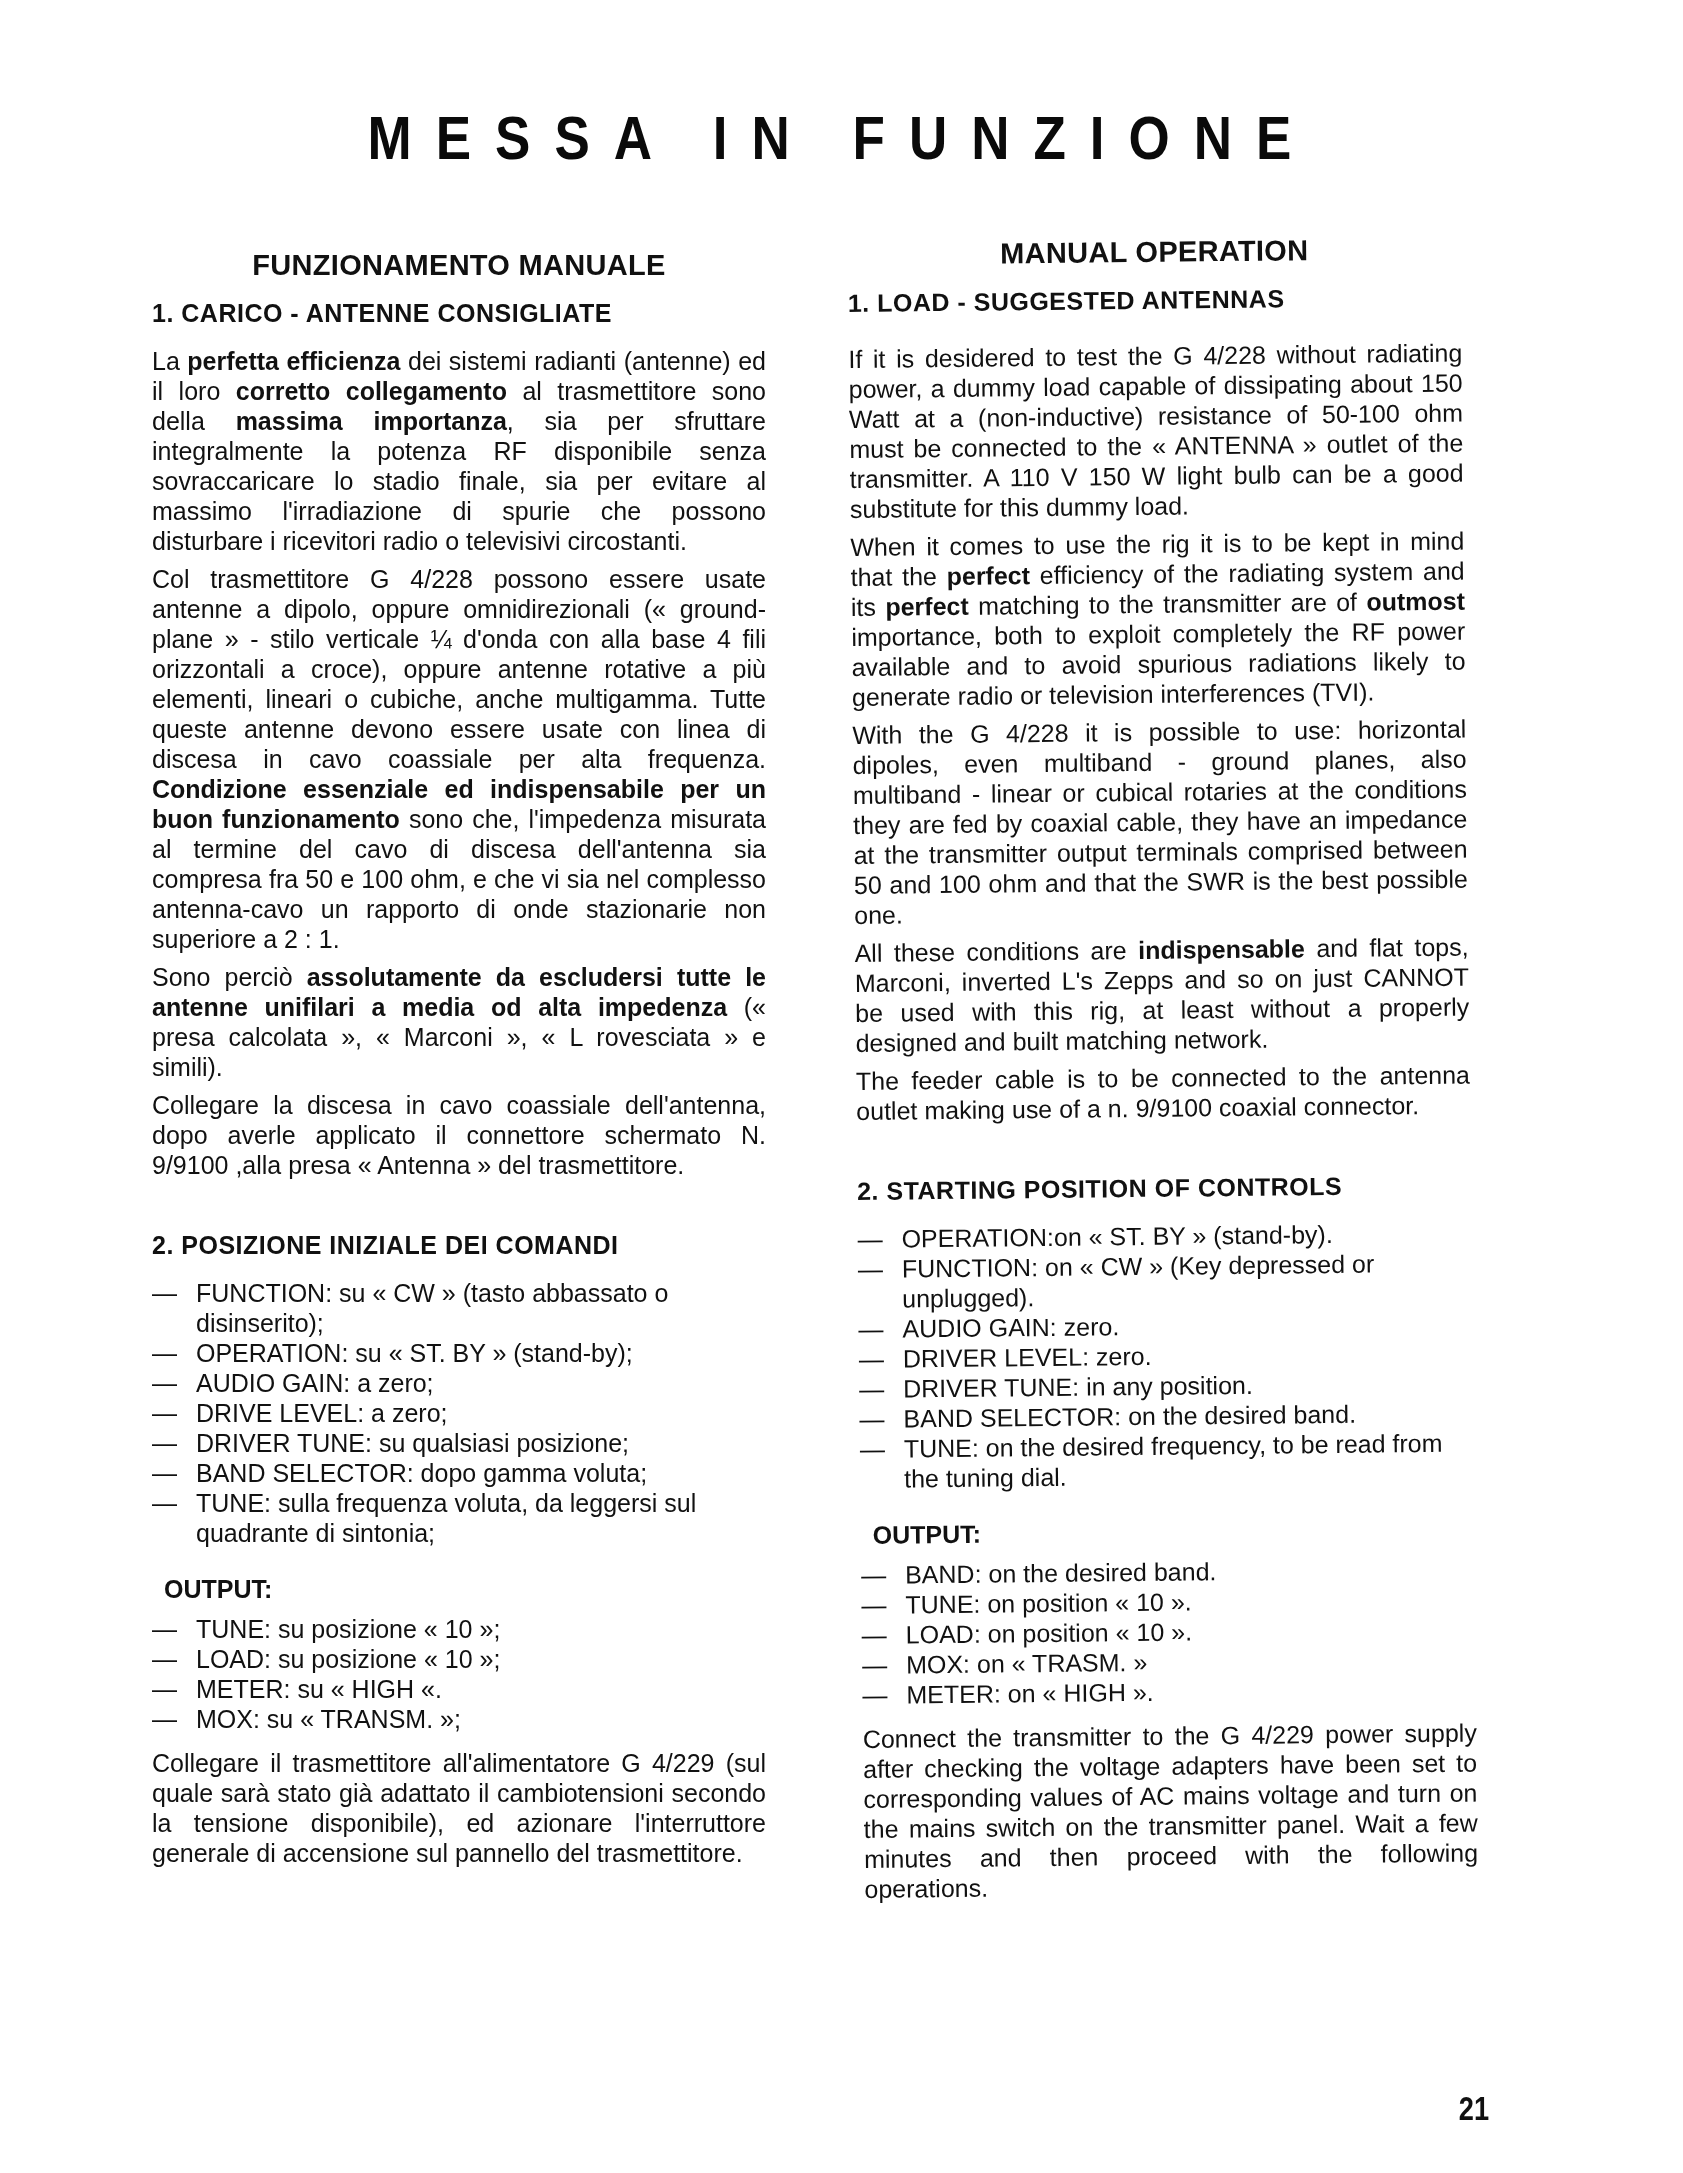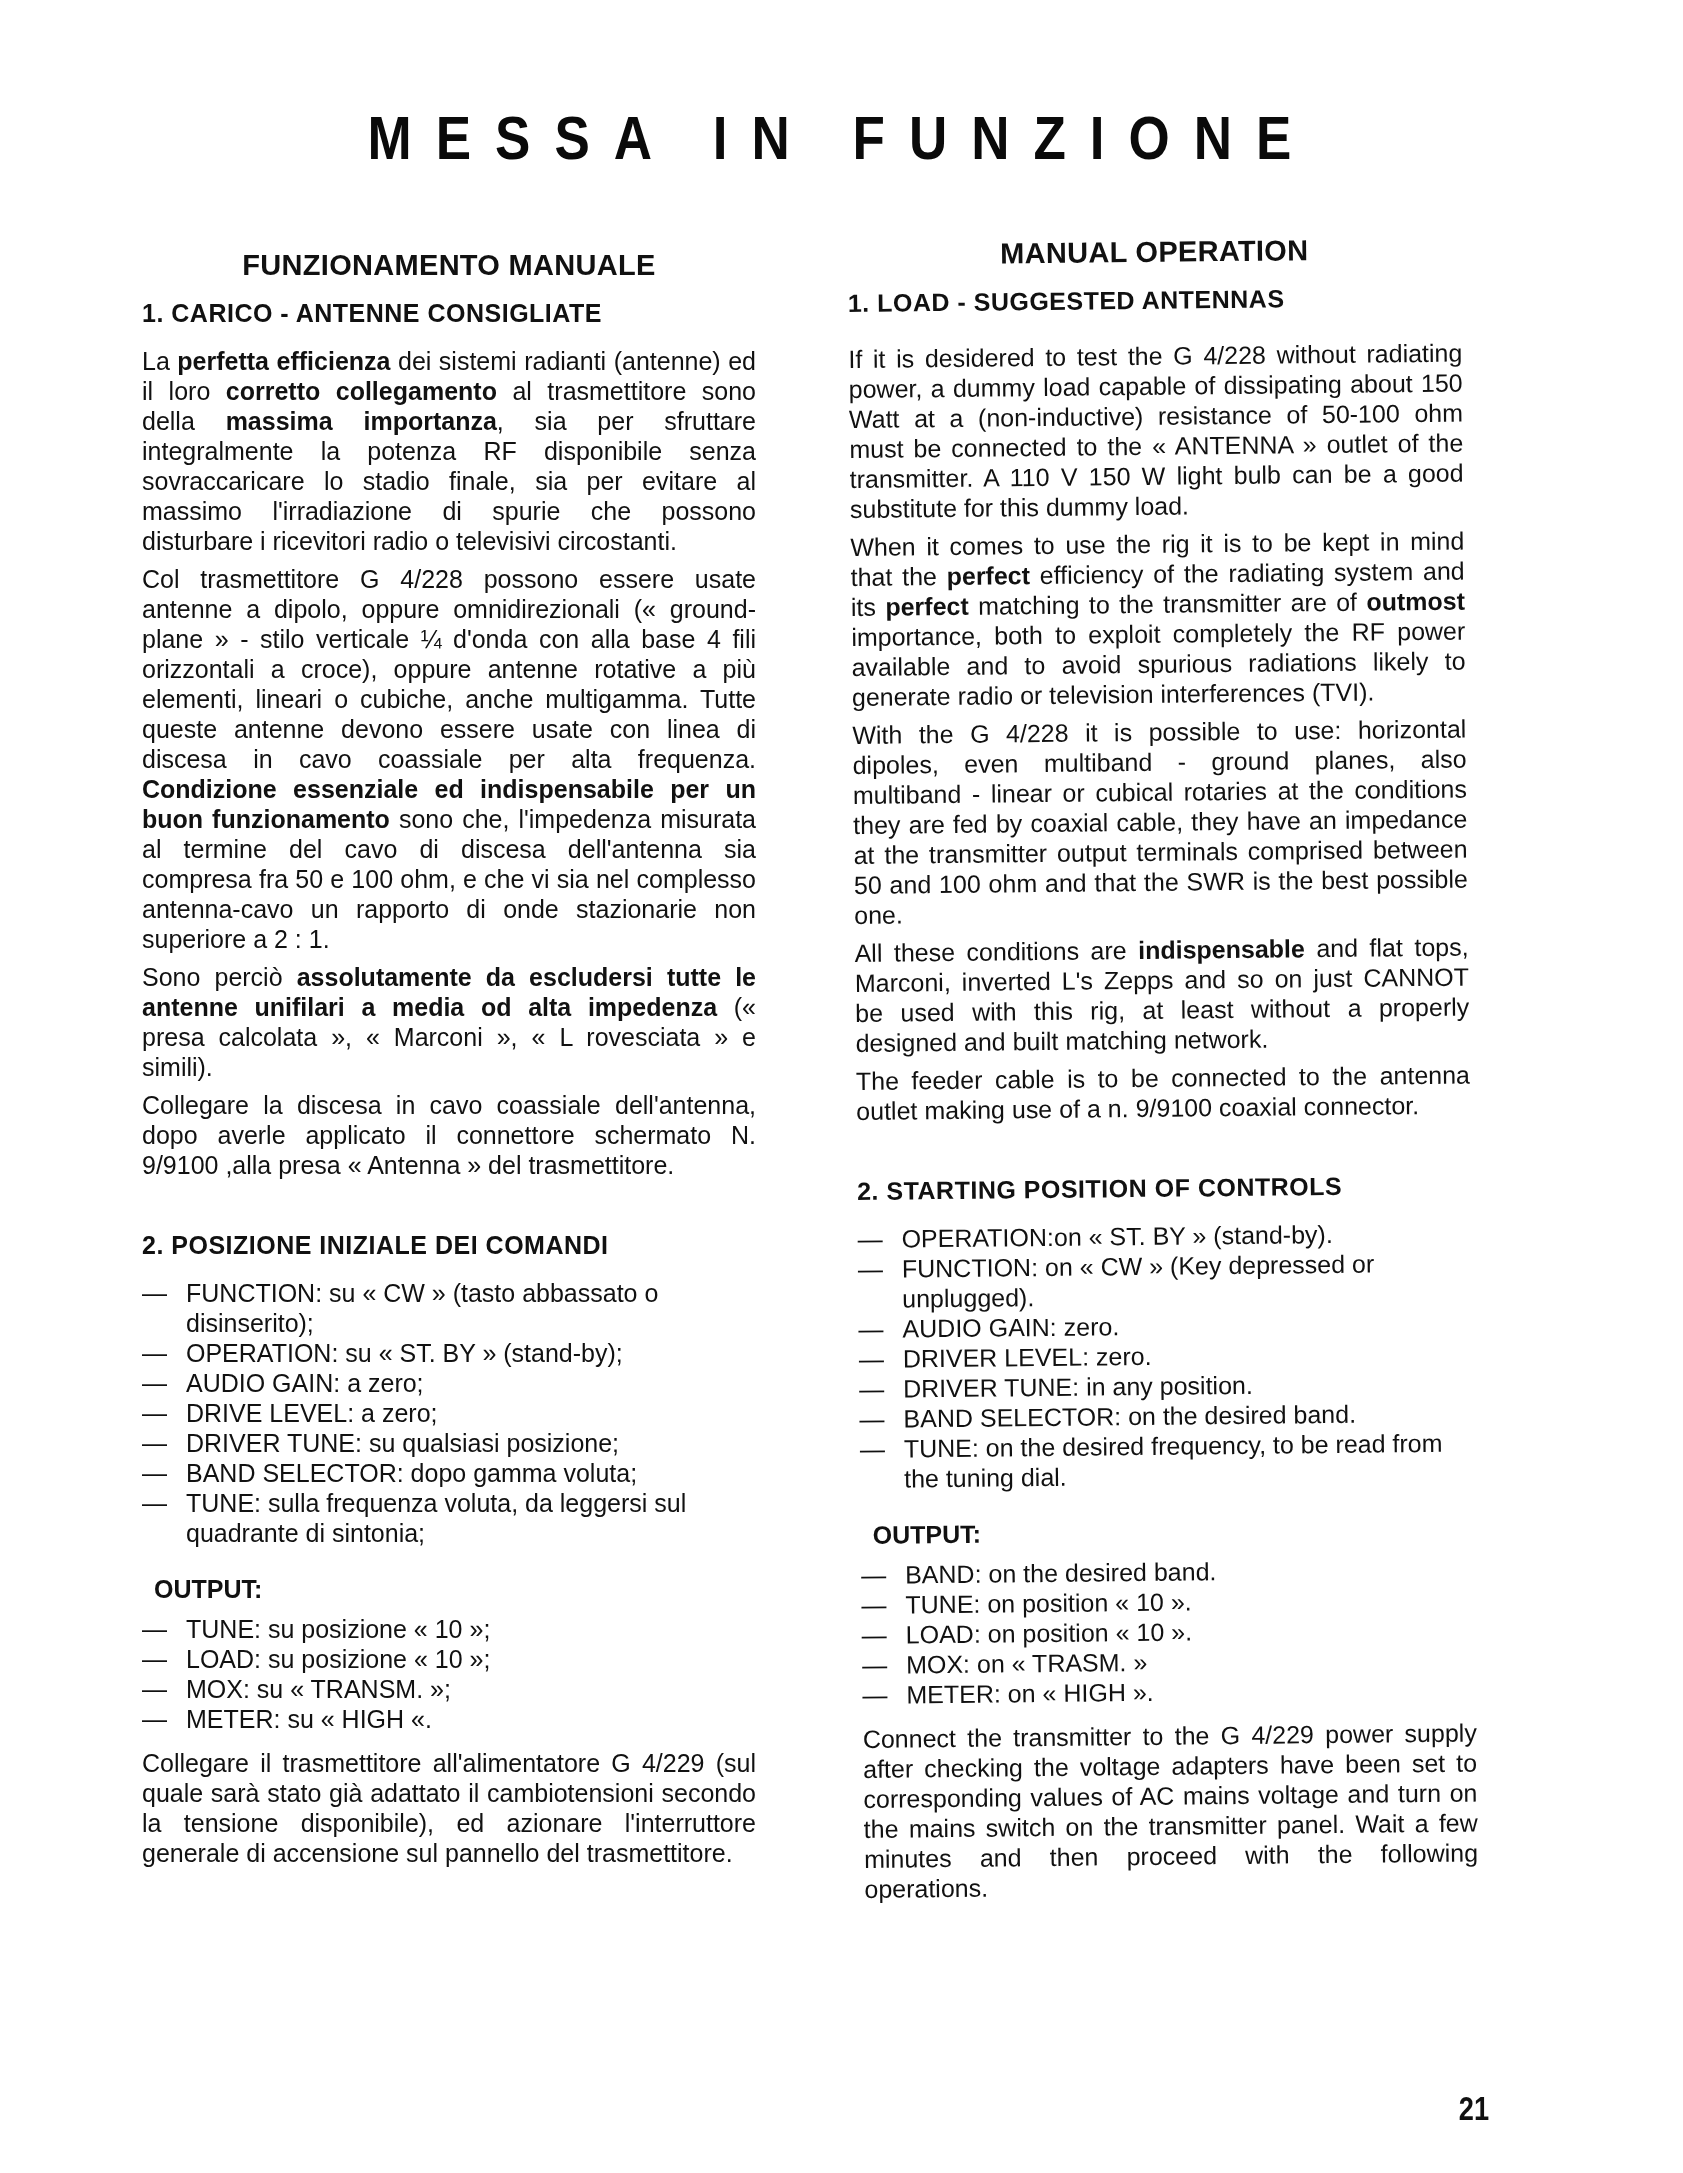--- a/index.html
+++ b/index.html
@@ -6,21 +6,21 @@
   body {
     width: 1683px; height: 2173px; position: relative; overflow: hidden;
     font-family: "Liberation Sans", sans-serif; color: #111;
   }
   .title {
     position: absolute; top: 107px; left: 0; width: 1683px; text-align: center;
     font-family: "Liberation Sans", sans-serif; font-weight: bold; font-size: 53px;
     letter-spacing: 24px; color: #0a0a0a; transform: scaleY(1.15);
   }
   .col { position: absolute; width: 614px; font-size: 25px; line-height: 30px; }
-  .col.left { left: 142px; top: 238px; }
+  .col.left { left: 152px; top: 238px; }
   .col.right { left: 847px; top: 228px; transform: rotate(-0.6deg); transform-origin: top left; }
   .col-head { text-align: center; font-weight: bold; font-size: 29px; margin: 12px 0 18px 0; letter-spacing: 0.3px; }
   .sec-head { font-weight: bold; font-size: 25px; margin: 6px 0 18px 0; letter-spacing: 0.5px; }
   .para { text-align: justify; margin: 0 0 8px 0; hyphens: manual; }
   .para b { font-weight: bold; }
   .list { margin: 0 0 14px 0; padding: 0; list-style: none; }
   .list li { position: relative; padding-left: 44px; }
   .list li::before { content: "\2014"; position: absolute; left: 0; }
   .sub-head { font-weight: bold; font-size: 25px; margin: 26px 0 10px 12px; }
   .gap { height: 36px; }
@@ -46,22 +46,22 @@
       <li>AUDIO GAIN: a zero;</li>
       <li>DRIVE LEVEL: a zero;</li>
       <li>DRIVER TUNE: su qualsiasi posizione;</li>
       <li>BAND SELECTOR: dopo gamma voluta;</li>
       <li>TUNE: sulla frequenza voluta, da leggersi sul quadrante di sintonia;</li>
     </ul>
   <div class="sub-head">OUTPUT:</div>
   <ul class="list">
       <li>TUNE: su posizione « 10 »;</li>
       <li>LOAD: su posizione « 10 »;</li>
+      <li>METER: su « HIGH «.</li>
       <li>MOX: su « TRANSM. »;</li>
-      <li>METER: su « HIGH «.</li>
     </ul>
   <p class="para"><span>Collegare il trasmettitore all'alimentatore G 4/229 (sul quale sarà stato già adattato il cambiotensioni secondo la tensione disponibile), ed azionare l'interruttore generale di accensione sul pannello del trasmettitore.</span></p>
 </div>
 
 <div class="col right">
   <div class="col-head">MANUAL OPERATION</div>
   <div class="sec-head">1. LOAD - SUGGESTED ANTENNAS</div>
   <p class="para" style="margin-top:26px"><span>If it is desidered to test the G 4/228 without radiating power, a dummy load capable of dissipating about 150 Watt at a (non-inductive) resistance of 50-100 ohm must be connected to the « ANTENNA » outlet of the transmitter. A 110 V 150 W light bulb can be a good substitute for this dummy load.</span></p>
   <p class="para"><span>When it comes to use the rig it is to be kept in mind that the </span><b>perfect</b><span> efficiency of the radiating system and its </span><b>perfect</b><span> matching to the transmitter are of </span><b>outmost</b><span> importance, both to exploit completely the RF power available and to avoid spurious radiations likely to generate radio or television interferences (TVI).</span></p>
   <p class="para"><span>With the G 4/228 it is possible to use: horizontal dipoles, even multiband - ground planes, also multiband - linear or cubical rotaries at the conditions they are fed by coaxial cable, they have an impedance at the transmitter output terminals comprised between 50 and 100 ohm and that the SWR is the best possible one.</span></p>

